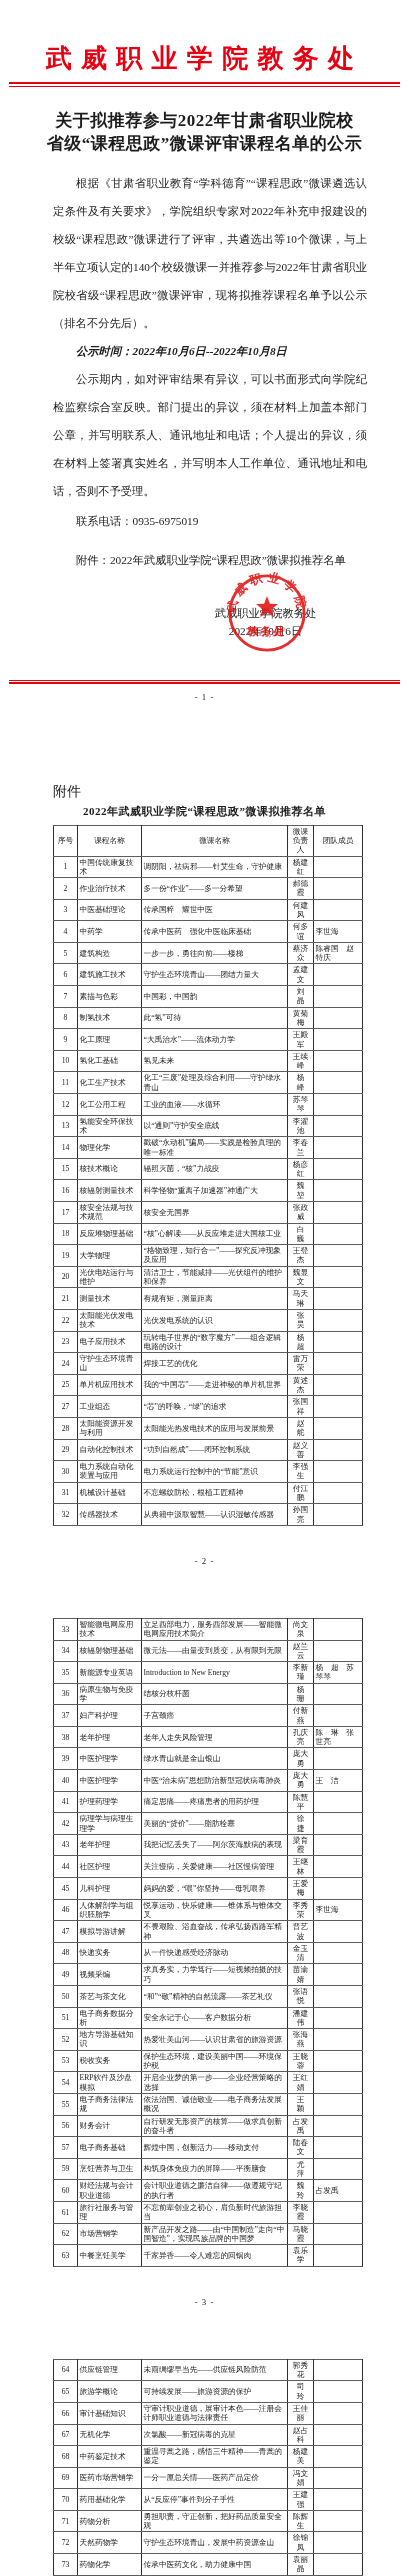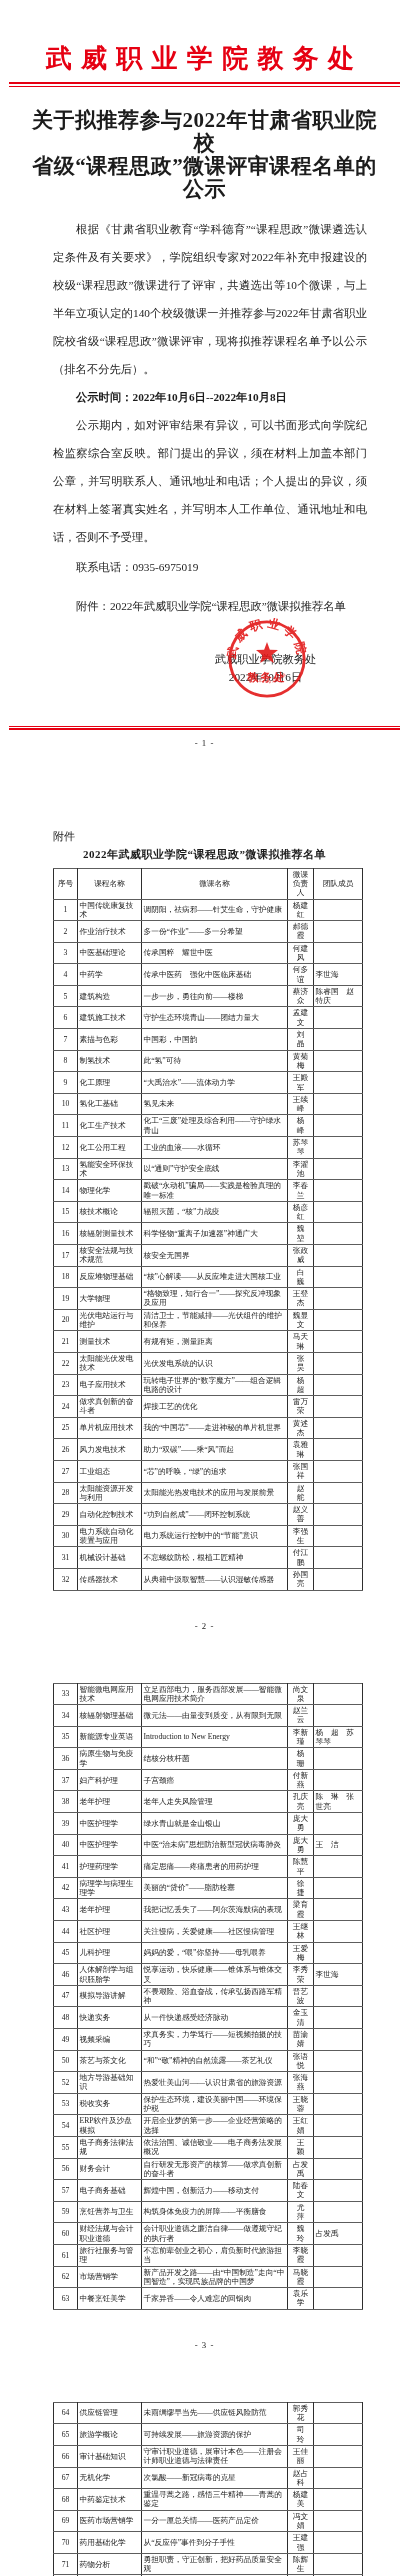--- a/index.html
+++ b/index.html
@@ -5,40 +5,40 @@
   html,body{margin:0;padding:0;background:#ffffff;}
   body{width:409px;font-family:"Liberation Serif","DejaVu Serif",serif;color:#1c1c1c;}
   .doc{width:409px;overflow:hidden;background:#fff;}
 
   .org-header{margin-top:45px;text-align:center;color:#e60012;font-weight:bold;
     font-size:26px;letter-spacing:9.3px;line-height:1.1;white-space:nowrap;}
   .rule-wrap{margin:8.2px 9.3px 0 9.3px;}
   .rule-thick{height:2.6px;background:#e60012;}
   .rule-thin{height:0.5px;background:#e60012;margin-top:1.5px;}
 
-  .doc-title{margin:23px 31px 0 31px;text-align:center;font-size:21px;font-weight:bold;
+  .doc-title{margin:23px 31px 0 31px;text-align:center;font-size:17px;font-weight:bold;
     line-height:23px;letter-spacing:0.5px;}
 
   .body-block{margin:13.4px 42px 0 53px;font-size:11.3px;line-height:28px;text-align:justify;}
   .body-block p{margin:0;text-indent:23px;}
   .body-block p.gap-sm{margin-top:2.1px;}
   .body-block p.gap-md{margin-top:11.3px;}
-  .bold{font-weight:bold;}
+  .bold{font-weight:bold;font-style:italic;}
 
   .sig-wrap{position:relative;margin-top:31px;height:62px;}
   .sig-text{width:155px;margin-left:188px;text-align:center;font-size:11.3px;line-height:17.5px;position:relative;z-index:1;}
   .stamp{position:absolute;left:226px;top:-33px;width:82px;height:82px;z-index:2;opacity:0.88;pointer-events:none;}
 
   .footer-rule-wrap{margin:12.4px 9.3px 0 9.3px;}
   .footer-thin{height:0.5px;background:#e60012;}
   .footer-thick{height:2.6px;background:#e60012;margin-top:1.5px;}
 
   .page-num{text-align:center;font-size:8.8px;margin-top:8.2px;letter-spacing:1px;}
 
-  .att-label{margin:81px 0 0 53px;font-size:11px;}
+  .att-label{margin:81px 0 0 53px;font-size:14px;}
   .att-title{margin-top:3.1px;text-align:center;font-size:11px;font-weight:bold;letter-spacing:0.5px;}
 
   table.ct{border-collapse:collapse;table-layout:fixed;margin-left:53px;width:310px;
     font-size:7.7px;line-height:9.3px;}
   table.ct th,table.ct td{border:0.5px solid #2e2e2e;border-top:1px solid #5d5d5d;border-bottom:1px solid #5d5d5d;
     padding:1px 1.5px;vertical-align:middle;word-break:break-all;}
   table.ct th{font-weight:normal;text-align:center;height:23px;}
   table.ct td{height:11.3px;}
   td.c0{text-align:center;}
   td.c1{text-align:left;}
@@ -274,37 +274,30 @@
             </tr>
             <tr>
               <td class="c0">23</td>
               <td class="c1">电子应用技术</td>
               <td class="c2">玩转电子世界的“数字魔方”——组合逻辑电路的设计</td>
               <td class="c3">杨　超</td>
               <td class="c4"></td>
             </tr>
             <tr>
               <td class="c0">24</td>
-              <td class="c1">做求真创新的奋斗者</td>
+              <td class="c1">守护生态环境青山</td>
               <td class="c2">焊接工艺的优化</td>
               <td class="c3">雷万荣</td>
               <td class="c4"></td>
             </tr>
             <tr>
               <td class="c0">25</td>
               <td class="c1">单片机应用技术</td>
               <td class="c2">我的“中国芯”——走进神秘的单片机世界</td>
               <td class="c3">黄述杰</td>
-              <td class="c4"></td>
-            </tr>
-            <tr>
-              <td class="c0">26</td>
-              <td class="c1">风力发电技术</td>
-              <td class="c2">助力“双碳”——乘“风”而起</td>
-              <td class="c3">袁雅琳</td>
               <td class="c4"></td>
             </tr>
             <tr>
               <td class="c0">27</td>
               <td class="c1">工业组态</td>
               <td class="c2">“芯”的呼唤，“绿”的追求</td>
               <td class="c3">张国祥</td>
               <td class="c4"></td>
             </tr>
             <tr>
@@ -476,20 +469,27 @@
               <td class="c4"></td>
             </tr>
             <tr>
               <td class="c0">50</td>
               <td class="c1">茶艺与茶文化</td>
               <td class="c2">“和”“敬”精神的自然流露——茶艺礼仪</td>
               <td class="c3">张语悦</td>
               <td class="c4"></td>
             </tr>
             <tr>
+              <td class="c0">51</td>
+              <td class="c1">电子商务数据分析</td>
+              <td class="c2">安全永记于心——客户数据分析</td>
+              <td class="c3">潘建伟</td>
+              <td class="c4"></td>
+            </tr>
+            <tr>
               <td class="c0">52</td>
               <td class="c1">地方导游基础知识</td>
               <td class="c2">热爱壮美山河——认识甘肃省的旅游资源</td>
               <td class="c3">张海燕</td>
               <td class="c4"></td>
             </tr>
             <tr>
               <td class="c0">53</td>
               <td class="c1">税收实务</td>
               <td class="c2">保护生态环境，建设美丽中国——环境保护税</td>

